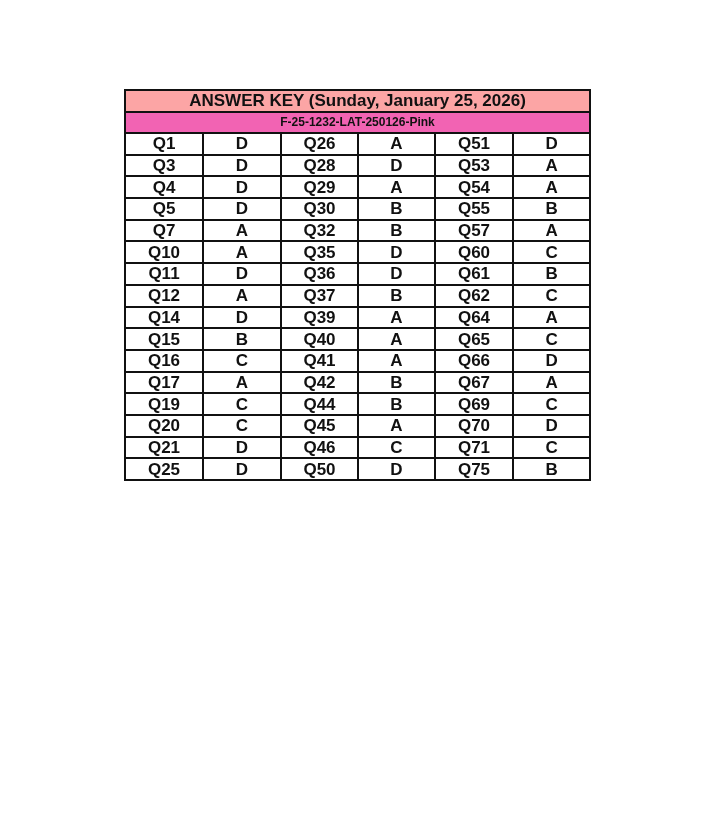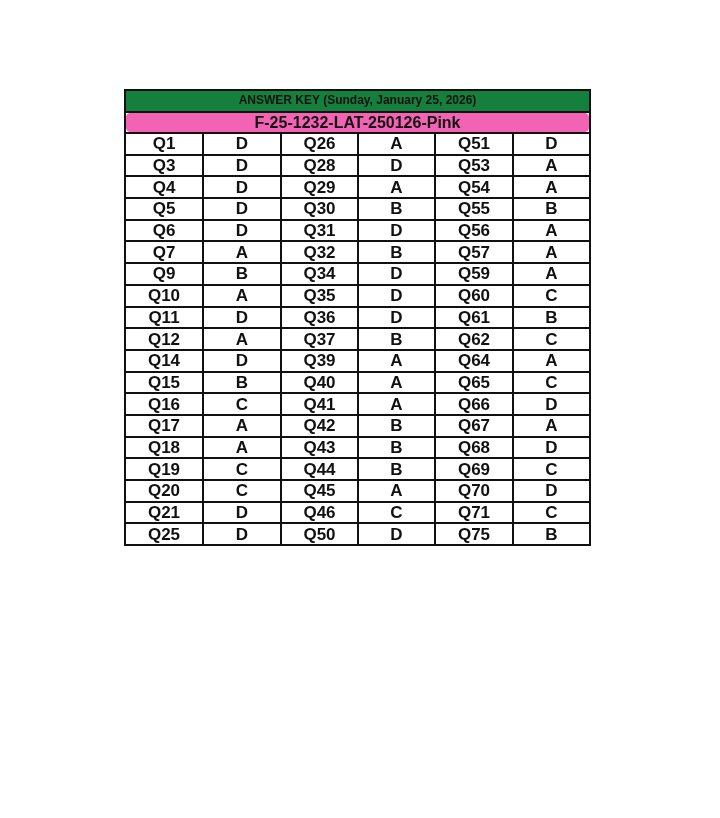--- a/index.html
+++ b/index.html
@@ -28,29 +28,28 @@
       padding: 0;
       text-align: center;
       font-weight: bold;
       font-size: 17px;
       color: #111111;
       height: 19.7px;
       line-height: 19px;
       background: #ffffff;
     }
     #answer-key tr.title-row td {
-      background: #15803d;
-      font-size: 12px;
+      background: #fca5a5;
+      font-size: 17px;
       height: 19.5px;
     }
     #answer-key tr.code-row td {
       background: #f263b3;
-      font-size: 16px;
+      font-size: 12px;
       height: 19.5px;
-      border-radius: 8px;
     }
   </style>
 </head>
 <body>
 
 <table id="answer-key">
   <colgroup>
     <col style="width:78px">
       <col style="width:78px">
       <col style="width:77px">
@@ -91,41 +90,25 @@
       </tr>
       <tr>
         <td>Q5</td>
         <td>D</td>
         <td>Q30</td>
         <td>B</td>
         <td>Q55</td>
         <td>B</td>
       </tr>
       <tr>
-        <td>Q6</td>
-        <td>D</td>
-        <td>Q31</td>
-        <td>D</td>
-        <td>Q56</td>
-        <td>A</td>
-      </tr>
-      <tr>
         <td>Q7</td>
         <td>A</td>
         <td>Q32</td>
         <td>B</td>
         <td>Q57</td>
-        <td>A</td>
-      </tr>
-      <tr>
-        <td>Q9</td>
-        <td>B</td>
-        <td>Q34</td>
-        <td>D</td>
-        <td>Q59</td>
         <td>A</td>
       </tr>
       <tr>
         <td>Q10</td>
         <td>A</td>
         <td>Q35</td>
         <td>D</td>
         <td>Q60</td>
         <td>C</td>
       </tr>
@@ -171,28 +154,20 @@
       </tr>
       <tr>
         <td>Q17</td>
         <td>A</td>
         <td>Q42</td>
         <td>B</td>
         <td>Q67</td>
         <td>A</td>
       </tr>
       <tr>
-        <td>Q18</td>
-        <td>A</td>
-        <td>Q43</td>
-        <td>B</td>
-        <td>Q68</td>
-        <td>D</td>
-      </tr>
-      <tr>
         <td>Q19</td>
         <td>C</td>
         <td>Q44</td>
         <td>B</td>
         <td>Q69</td>
         <td>C</td>
       </tr>
       <tr>
         <td>Q20</td>
         <td>C</td>

